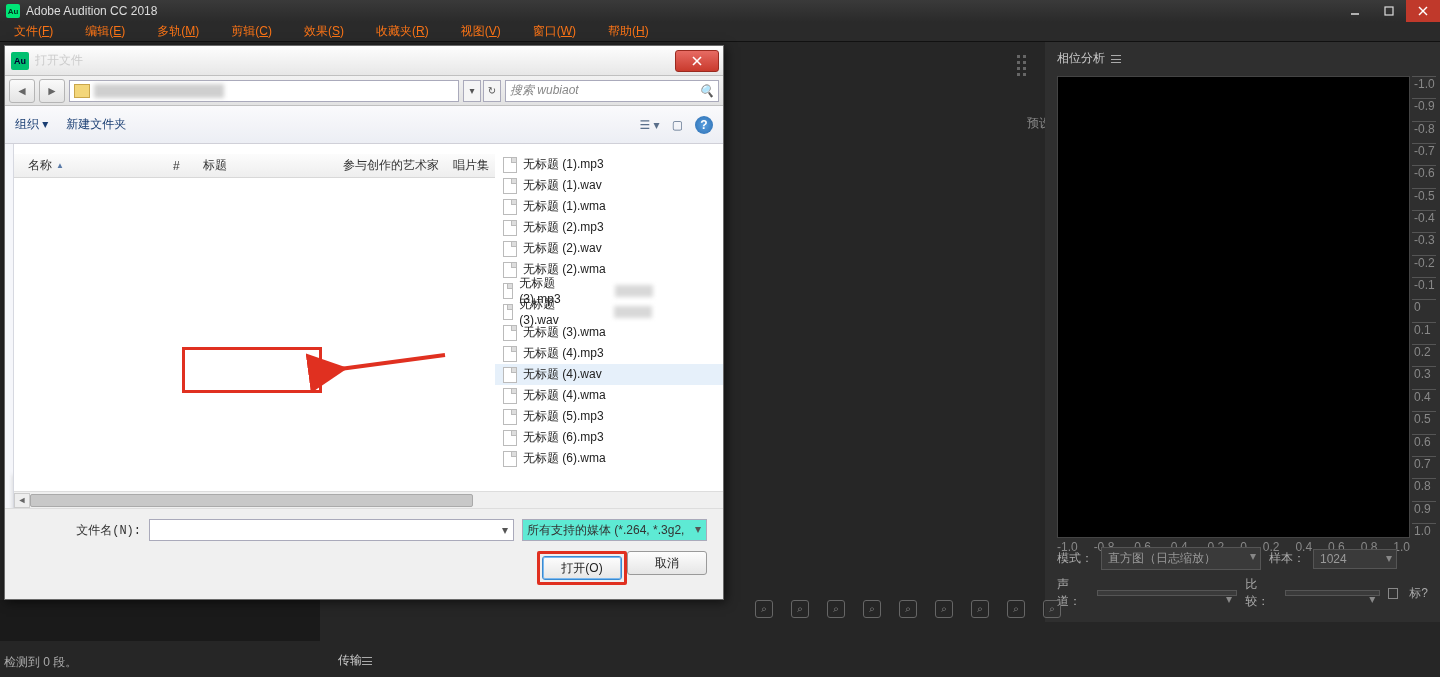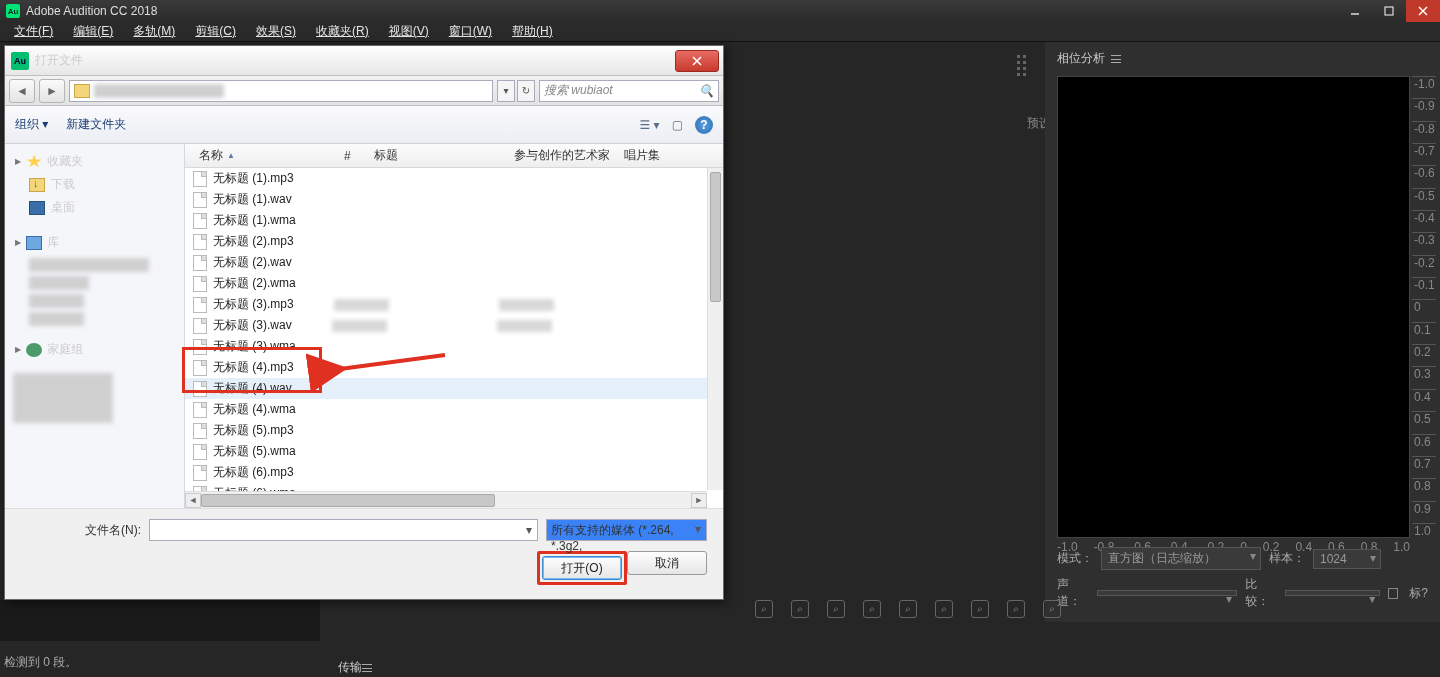--- a/index.html
+++ b/index.html
@@ -7,21 +7,21 @@
 
 
 .app-titlebar { height: 22px; background: linear-gradient(#3a3a3a, #2a2a2a); display: flex; align-items: center; padding-left: 6px; color: #ddd; }
 .app-titlebar .icon { width: 14px; height: 14px; background: #00e676; margin-right: 6px; display: flex; align-items: center; justify-content: center; font-size: 8px; font-weight: bold; color: #003322; border-radius: 2px; }
 .app-titlebar .winbtns { margin-left: auto; display: flex; }
 .app-titlebar .winbtn { width: 34px; height: 22px; display: flex; align-items: center; justify-content: center; color: #ddd; }
 .app-titlebar .winbtn.close { background: #c0392b; color: #fff; }
 .app-titlebar .winbtn svg { width: 10px; height: 10px; }
 
 
-.menubar { height: 20px; background: #2a2a2a; display: flex; align-items: center; padding-left: 8px; gap: 8px; color: #e5e5e5; border-bottom: 1px solid #111; text-decoration: underline; }
+.menubar { height: 20px; background: #2a2a2a; display: flex; align-items: center; padding-left: 8px; gap: 20px; color: #f97316; border-bottom: 1px solid #111; }
 .menubar .menuitem { padding: 2px 6px; cursor: default; }
 .menubar .menuitem .ul { text-decoration: underline; }
 
 
 .app-body { position: absolute; top: 42px; left: 0; right: 0; bottom: 0; background: #262626; }
 
 
 .phase-panel { position: absolute; top: 42px; right: 0; width: 395px; bottom: 55px; background: #2f2f2f; }
 .phase-title { padding: 8px 12px; color: #ccc; display:flex; align-items:center; gap:6px;}
 .phase-title .hamb { display:inline-block; width:10px; height:8px; border-top:1px solid #aaa;border-bottom:1px solid #aaa; position:relative;}
@@ -33,58 +33,58 @@
 .phase-controls { position:absolute; left:12px; right:12px; bottom:6px; }
 .phase-row { display:flex; gap:8px; align-items:center; margin-bottom:6px; color:#aaa; font-size:11px;}
 .phase-row .fakeselect { background:#3a3a3a; border:1px solid #555; padding:2px 18px 2px 6px; position:relative; flex:0 0 auto; color:#999;}
 .phase-row .fakeselect::after { content:'▾'; position:absolute; right:4px; top:1px; color:#888;}
 .phase-row .chk { width:11px; height:11px; border:1px solid #888; display:inline-block; margin-right:3px;}
 
 
 .status-left { position: absolute; left: 4px; bottom: 6px; color: #aaa; }
 
 
-.transport-label { position: absolute; left: 338px; bottom: 1px; color: #ccc; display:flex; align-items:center; gap:0;}
+.transport-label { position: absolute; left: 338px; bottom: 8px; color: #ccc; display:flex; align-items:center; gap:0;}
 .transport-label .hamb { display:inline-block; width:10px; height:8px; border-top:1px solid #aaa;border-bottom:1px solid #aaa; position:relative;}
 .transport-label .hamb::after{content:'';position:absolute;top:3px;left:0;right:0;border-top:1px solid #aaa;}
 
 
 .dialog { position: absolute; left: 4px; top: 45px; width: 720px; height: 555px; background: #fff; border: 1px solid #6a6a6a; box-shadow: 2px 2px 10px rgba(0,0,0,0.6); display:flex; flex-direction:column; }
 .dlg-titlebar { height: 30px; background: linear-gradient(#fdfdfd,#e7e7e7); display:flex; align-items:center; padding-left:6px; border-bottom:1px solid #c0c0c0;}
 .dlg-titlebar .au-icon{ width:18px;height:18px;background:#00c070;margin-right:6px;border-radius:2px; display:flex;align-items:center;justify-content:center;font-size:9px;font-weight:bold;color:#003;}
 .dlg-titlebar .closebtn { margin-left:auto; width:44px; height:22px; background: linear-gradient(#e76b63,#c93a2d); border:1px solid #9a2a1f; border-radius:3px; display:flex; align-items:center; justify-content:center; color:#fff; margin-right:4px;}
 .dlg-nav { height:30px; background: linear-gradient(#f2f2f2,#e2e2e2); display:flex; align-items:center; gap:4px; padding:0 4px; border-bottom:1px solid #c0c0c0;}
 .dlg-nav .navbtn { width:26px;height:24px;border:1px solid #b5b5b5;border-radius:3px;background:linear-gradient(#fafafa,#e4e4e4);display:flex;align-items:center;justify-content:center;color:#666;}
 .dlg-nav .pathbar { flex:1; height:22px; background:#fff; border:1px solid #aab; display:flex; align-items:center; padding:0 4px;}
 .dlg-nav .pathbar .folder-ic{width:16px;height:14px;background:#f3d67a;border:1px solid #caa64a; margin-right:4px;}
 .dlg-nav .pathbar .blur { width:130px; height:14px; background:#cfcfcf; filter:blur(2px);}
 .dlg-nav .pathtail { display:flex; gap:2px;}
 .dlg-nav .pathtail .btn { width:18px;height:22px;border:1px solid #aab;background:#f5f5f5;display:flex;align-items:center;justify-content:center;font-size:10px;color:#555;}
-.dlg-nav .search { width:180px;height:22px;border:1px solid #aab;background:#fff;display:flex;align-items:center;padding:0 4px;color:#888;font-style:italic;}
+.dlg-nav .search { width:214px;height:22px;border:1px solid #aab;background:#fff;display:flex;align-items:center;padding:0 4px;color:#888;font-style:italic;}
 .dlg-nav .search .mag { margin-left:auto; color:#2a6cb0;}
 .dlg-toolbar { height:38px; background:linear-gradient(#fafafc,#eceef4); display:flex; align-items:center; padding:0 10px; gap:18px; border-bottom:1px solid #d0d0d8; color:#1a3e73;}
 .dlg-toolbar .left { display:flex; gap:18px;}
 .dlg-toolbar .right { margin-left:auto; display:flex; align-items:center; gap:12px;}
 .dlg-toolbar .viewbtn { display:flex; align-items:center; gap:2px; color:#5a6f8a;}
 .dlg-toolbar .helpbtn { width:18px;height:18px;border-radius:50%;background:radial-gradient(#5aa0e0,#2a6cb0);color:#fff;display:flex;align-items:center;justify-content:center;font-weight:bold;}
 .dlg-body { flex:1; display:flex; overflow:hidden;}
 .dlg-sidebar { width:180px; background:#f5f6fa; border-right:1px solid #d6d8e0; padding:6px 4px; overflow:hidden;}
 .side-group { margin-bottom:12px;}
 .side-head { display:flex; align-items:center; gap:5px; padding:3px 6px; font-weight:normal;}
 .side-head .tri { font-size:8px; color:#777;}
 .side-item { display:flex; align-items:center; gap:6px; padding:3px 6px 3px 20px;}
 .ic { width:16px; height:14px; display:inline-block;}
 .ic-star{ background: #ffd24d; clip-path: polygon(50% 0,61% 35%,98% 35%,68% 57%,79% 91%,50% 70%,21% 91%,32% 57%,2% 35%,39% 35%);}
 .ic-desktop{ background:#3a6ea8;border:1px solid #2a4e78;}
 .ic-download{ background:#f3d67a;border:1px solid #caa64a; position:relative;}
 .ic-download::after{content:'↓';position:absolute;left:3px;top:-2px;color:#2a8a2a;font-size:11px;font-weight:bold;}
 .ic-lib{ background:#6ea8e0;border:1px solid #3a6ea8;}
 .ic-net{ background:#4a9a6a;border-radius:50%;}
 .side-blur { width:120px; height:14px; background:#d0d0d0; filter:blur(2px); margin:4px 0 4px 20px;}
-.dlg-filearea { flex:1; display:flex; flex-direction:column; position:relative;}
+.dlg-filearea { flex:1; display:flex; flex-direction:row; position:relative;margin-top:10px;}
 .file-header { height:24px; background:linear-gradient(#fcfcfc,#eee); border-bottom:1px solid #d8d8d8; display:flex; align-items:center; padding-left:8px; color:#333;}
 .file-header .col { padding:0 6px;}
 .file-header .col.name{flex:0 0 145px; display:flex; align-items:center; gap:4px;}
 .file-header .col.num{flex:0 0 30px;}
 .file-header .col.title{flex:0 0 140px;}
 .file-header .col.artist{flex:0 0 110px;}
 .file-header .col.album{flex:1;}
 .file-header .sortarr{font-size:8px;color:#5a7aa8;}
 .file-list { flex:1; overflow:hidden; position:relative; background:#fff;}
 .file-row { height:21px; display:flex; align-items:center; padding-left:8px; color:#222;}
@@ -93,24 +93,24 @@
 .file-row .file-ic::before{content:'';position:absolute;top:0;right:0;width:4px;height:4px;background:#ddd;border-left:1px solid #bbb;border-bottom:1px solid #bbb;}
 .file-row .blurcell { width:55px; height:12px; background:#d8d8d8; filter:blur(2px); margin-left:40px;}
 .file-scrollbar { position:absolute; right:0; top:24px; bottom:18px; width:16px; background:#f0f0f0; border-left:1px solid #ddd;}
 .file-scrollbar .thumb{position:absolute;left:2px;right:2px;top:4px;height:130px;background:#c8c8c8;border:1px solid #aaa;border-radius:2px;}
 .file-hscroll { position:absolute; left:0; right:16px; bottom:0; height:17px; background:#f0f0f0; border-top:1px solid #ddd; display:flex; align-items:center;}
 .file-hscroll .arrow{width:16px;height:15px;border:1px solid #ccc;background:#eee;display:flex;align-items:center;justify-content:center;font-size:9px;color:#666;}
 .file-hscroll .track{flex:1;position:relative;height:15px;}
 .file-hscroll .track .hthumb{position:absolute;left:0;width:60%;top:1px;bottom:1px;background:#c8c8c8;border:1px solid #aaa;border-radius:2px;}
 .dlg-footer { background:#f0f0f0; padding:10px 16px 14px; border-top:1px solid #ddd;}
 .footer-row1 { display:flex; align-items:center; gap:8px; margin-bottom:10px;}
-.footer-row1 .lbl { width:120px; text-align:right; color:#333;}
+.footer-row1 .lbl { width:120px; text-align:right; color:#333;font-family:Liberation Mono, monospace;}
 .footer-row1 .fname { flex:1; height:22px; border:1px solid #aab; background:#fff; position:relative;}
 .footer-row1 .fname::after{content:'▾';position:absolute;right:5px;top:3px;color:#555;}
-.footer-row1 .filter { width:161px; height:22px; border:1px solid #aab; background:#3b82f6; padding:2px 4px; color:#333; position:relative;}
+.footer-row1 .filter { width:185px; height:22px; border:1px solid #aab; background:#5eead4; padding:2px 4px; color:#333; position:relative;}
 .footer-row1 .filter::after{content:'▾';position:absolute;right:5px;top:2px;color:#555;}
 .footer-row2 { display:flex; justify-content:flex-end; gap:0;}
 .footer-row2 .redwrap { border:3px solid #e03020; padding:2px; border-radius:2px;}
 .footer-row2 button { width:80px; height:24px; background:linear-gradient(#fdfdfd,#e6e6e6); border:1px solid #9a9a9a; border-radius:3px; color:#222; cursor:pointer;}
 .footer-row2 .redwrap button { border:1px solid #3a8ad0; box-shadow: inset 0 0 0 1px #7ab8ef;}
 
 
 .annot-box { position:absolute; border:3px solid #e03020; pointer-events:none; z-index:50;}
 .annot-arrow { position:absolute; z-index:51; pointer-events:none;}
 .annot-arrow svg { overflow:visible;}
@@ -219,21 +219,21 @@
       <div>0.4</div>
       <div>0.6</div>
       <div>0.8</div>
       <div>1.0</div>
     </div>
   <div class="phase-controls">
     <div class="phase-row">
       <span>模式：</span>
       <span class="fakeselect" style="width:160px">直方图（日志缩放）</span>
       <span>样本：</span>
-      <span class="fakeselect" style="width:68px">1024</span>
+      <span class="fakeselect" style="width:84px">1024</span>
     </div>
     <div class="phase-row">
       <span>声道：</span>
       <span class="fakeselect" style="width:140px"></span>
       <span>比较：</span>
       <span class="fakeselect" style="width:95px"></span>
       <span class="chk"></span>
       <span>标?</span>
     </div>
   </div>
@@ -393,24 +393,20 @@
             <span class="file-ic"></span>
             <span>无标题 (4).wav</span>
           </div>
           <div class="file-row">
             <span class="file-ic"></span>
             <span>无标题 (4).wma</span>
           </div>
           <div class="file-row">
             <span class="file-ic"></span>
             <span>无标题 (5).mp3</span>
-          </div>
-          <div class="file-row">
-            <span class="file-ic"></span>
-            <span>无标题 (5).wma</span>
           </div>
           <div class="file-row">
             <span class="file-ic"></span>
             <span>无标题 (6).mp3</span>
           </div>
           <div class="file-row">
             <span class="file-ic"></span>
             <span>无标题 (6).wma</span>
           </div>
         </div>

